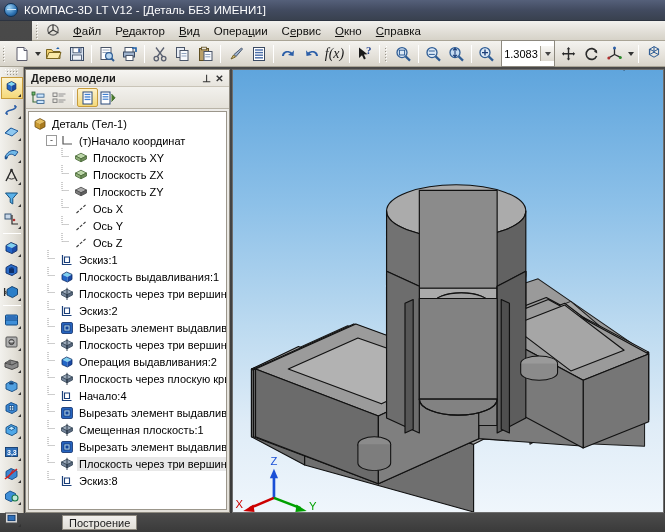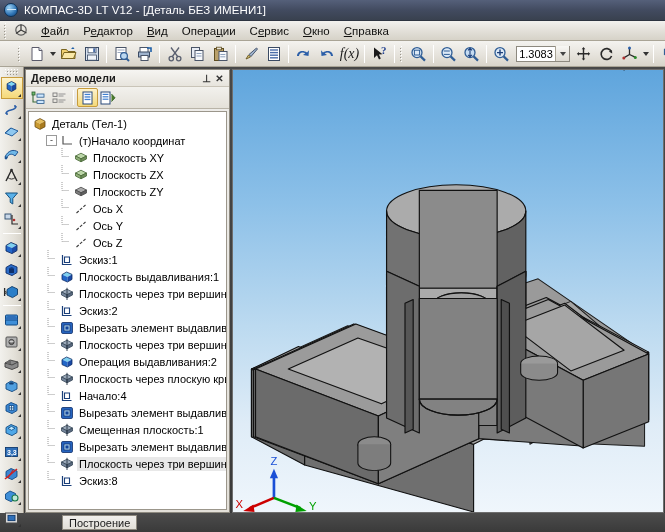--- a/index.html
+++ b/index.html
@@ -42,20 +42,21 @@
   .title-text { white-space: nowrap; letter-spacing: .1px; }
 
   
   .menubar {
     height: 20px;
     background: linear-gradient(#f2f1ee, #e2dfd8 55%, #d6d2c8);
     display: flex; align-items: center;
     border-bottom: 1px solid #a9a496;
     flex: none;
     padding-left: 2px;
+    margin-left: 32px;
   }
   .grip {
     width: 7px; height: 16px; flex: none; margin-right: 2px;
     background-image: radial-gradient(#ffffff 35%, transparent 36%), radial-gradient(#9a968c 35%, transparent 36%);
     background-size: 3px 3px, 3px 3px;
     background-position: 2px 2px, 1px 1px;
     background-repeat: repeat-y, repeat-y;
   }
   .menu-coord {
     width: 19px; height: 17px; flex: none;
@@ -71,34 +72,34 @@
     cursor: default;
   }
   .menu-item u { text-decoration: underline; }
 
   
   .toolbar {
     height: 26px; flex: none;
     background: linear-gradient(#f4f3f0, #e6e3dc 55%, #d8d4ca);
     border-bottom: 1px solid #a9a496;
     display: flex; align-items: center;
-    padding-left: 16px;
+    padding-left: 1px;
   }
   .tb-btn {
     width: 23px; height: 22px; flex: none;
     display: flex; align-items: center; justify-content: center;
     border: 1px solid transparent; border-radius: 2px;
     cursor: default;
   }
   .tb-sep { width: 1px; height: 18px; background: #b3aea2; margin: 0 3px; flex: none;
             border-right: 1px solid #ffffff; }
   .tb-arrow { width: 9px; height: 22px; display: flex; align-items: center; justify-content: center; flex:none; }
   .tb-arrow::after { content:""; border-left:3px solid transparent; border-right:3px solid transparent; border-top:4px solid #333; }
   .zoombox {
-    width: 54px; height: 16px; flex: none; margin: 0 2px 0 3px;
+    width: 54px; height: 27px; flex: none; margin: 0 2px 0 3px;
     background: #ffffff; border: 1px solid #8d897f;
     display: flex; align-items: center;
   }
   .zoombox span { flex: 1; text-align: center; font-size: 11px; color: #000; }
   .zoom-drop {
     width: 14px; height: 15px; flex: none;
     background: linear-gradient(#f8f7f4,#ddd9d0);
     border-left: 1px solid #a9a496;
     display: flex; align-items: center; justify-content: center;
   }

